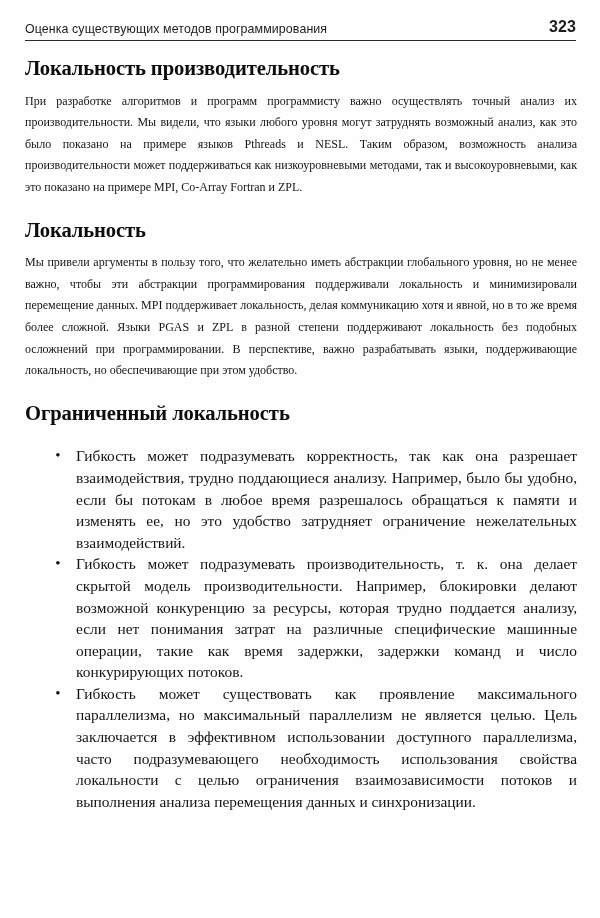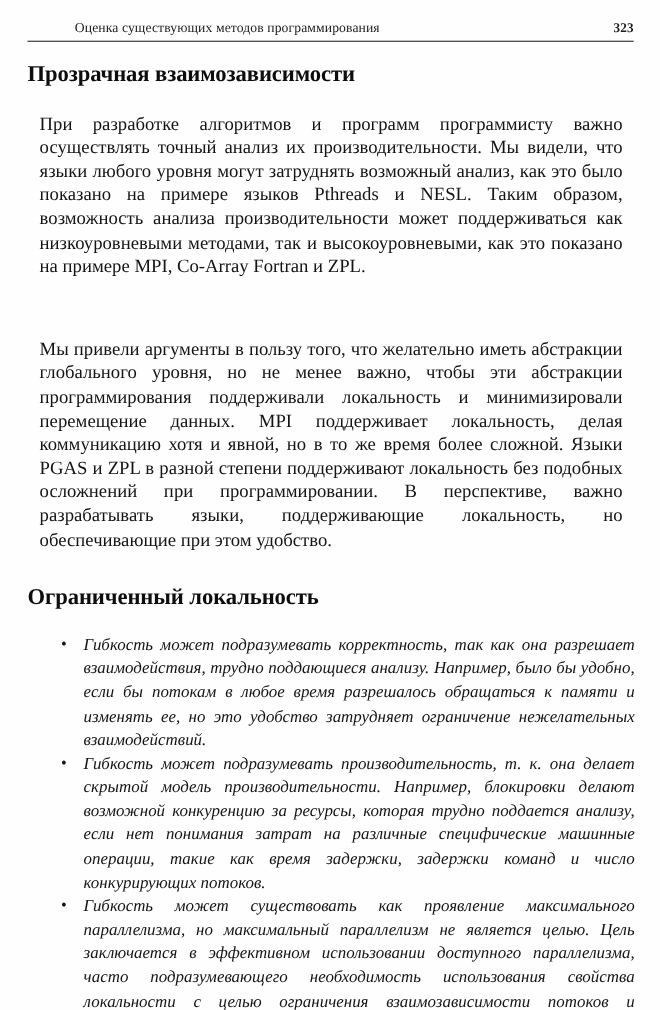--- a/index.html
+++ b/index.html
@@ -30,32 +30,31 @@
     position: absolute;
     top: 18px;
     left: 25px;
     right: 24px;
     height: 30px;
   }
   .running-head-inner {
     display: flex;
     align-items: flex-end;
     justify-content: space-between;
-    font-family: Liberation Serif, serif;
+    font-family: Liberation Sans, sans-serif;
     font-size: 12.4px;
     letter-spacing: 0.1px;
     color: #1c1c1c;
     padding-bottom: 4px;
-    margin-left: 43px;
   }
   .running-head-title {
     white-space: nowrap;
   }
   .running-head-folio {
-    font-size: 12px;
+    font-size: 16px;
     font-weight: 600;
   }
   .rule {
     border-bottom: 1.3px solid #2a2a2a;
     width: 100%;
   }
 
   
   .column {
     position: absolute;
@@ -70,23 +69,23 @@
     font-size: 20.6px;
     line-height: 1.05;
     margin: 0;
     padding: 0;
     letter-spacing: -0.1px;
     color: #0d0d0d;
   }
   .gap-after-heading { height: 11px; }
 
   p.body-text {
-    margin: 11px;
+    margin: 0;
     padding: 0;
-    font-size: 17px;
+    font-size: 12px;
     line-height: 21.6px;
     text-align: justify;
     text-justify: inter-word;
     hyphens: manual;
     color: #141414;
   }
 
   .gap-sm { height: 10px; }
   .gap-lg { height: 21px; }
 
@@ -114,44 +113,44 @@
     left: 28px;
     top: 0;
     width: 10px;
     font-size: 15px;
     line-height: 21.6px;
     text-align: center;
     color: #141414;
   }
   .list-text {
     display: block;
-    font-style: italic;
   }
 </style>
 </head>
 <body>
 
 <div class="page">
 
   <div class="running-head">
     <div class="running-head-inner">
       <span class="running-head-title">Оценка существующих методов программирования</span>
       <span class="running-head-folio">323</span>
     </div>
     <div class="rule"></div>
   </div>
 
   <div class="column">
 
-    <h2 class="section-heading">Прозрачная взаимозависимости</h2>
+    <h2 class="section-heading">Локальность производительность</h2>
     <div class="gap-after-heading"></div>
     <p class="body-text">При разработке алгоритмов и программ программисту важно осуществлять точный анализ их производительности. Мы видели, что языки любого уровня могут затруднять возможный анализ, как это было показано на примере языков Pthreads и NESL. Таким образом, возможность анализа производительности может поддерживаться как низкоуровневыми методами, так и высокоуровневыми, как это показано на примере MPI, Co-Array Fortran и ZPL.</p>
 
     <div class="gap-lg"></div>
 
+    <h2 class="section-heading">Локальность</h2>
     <div class="gap-after-heading"></div>
     <p class="body-text">Мы привели аргументы в пользу того, что желательно иметь абстракции глобального уровня, но не менее важно, чтобы эти абстракции программирования поддерживали локальность и минимизировали перемещение данных. MPI поддерживает локальность, делая коммуникацию хотя и явной, но в то же время более сложной. Языки PGAS и ZPL в разной степени поддерживают локальность без подобных осложнений при программировании. В перспективе, важно разрабатывать языки, поддерживающие локальность, но обеспечивающие при этом удобство.</p>
 
     <div class="gap-lg"></div>
 
     <h2 class="section-heading">Ограниченный локальность</h2>
     <div class="gap-after-heading"></div>
 
     <div class="gap-sm"></div>
 

